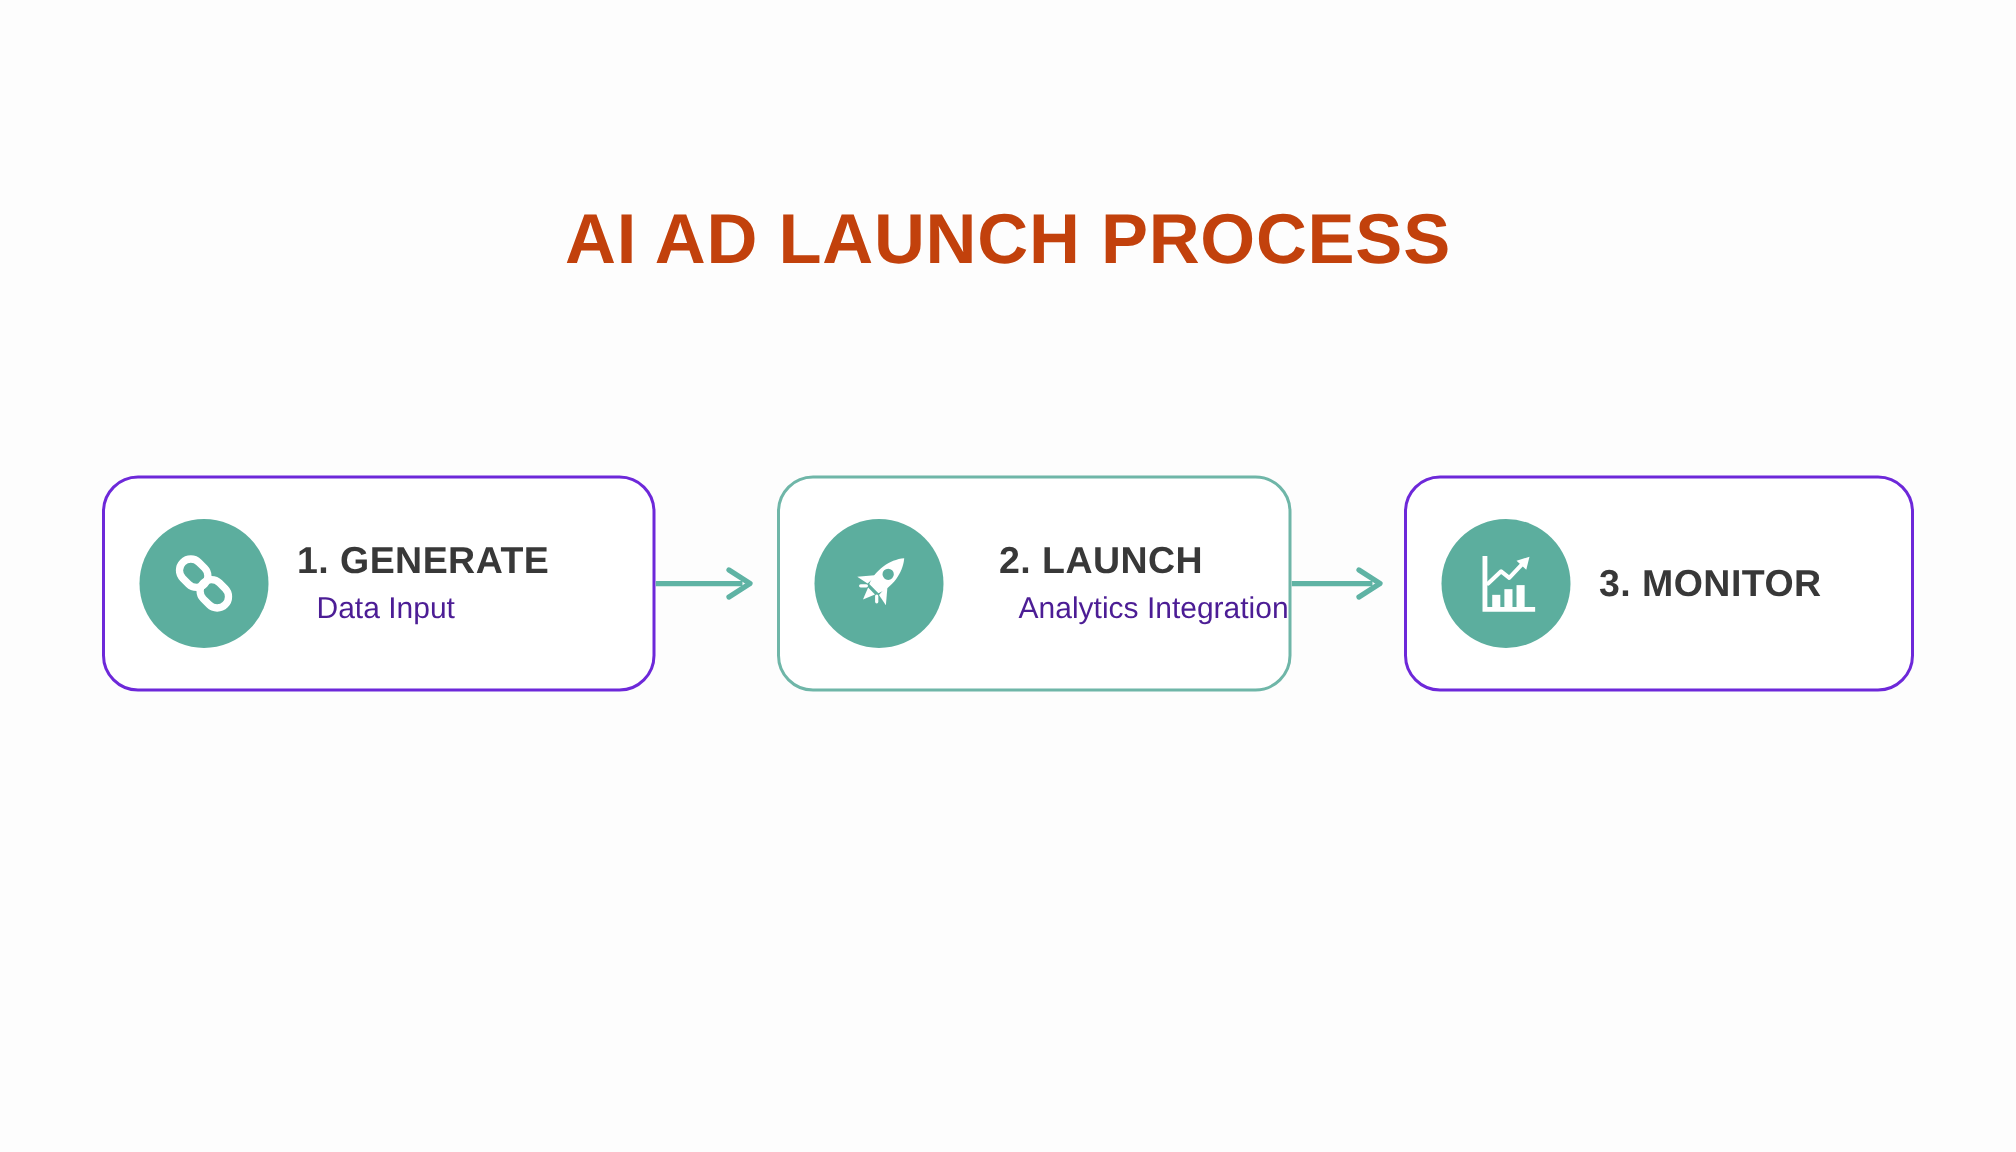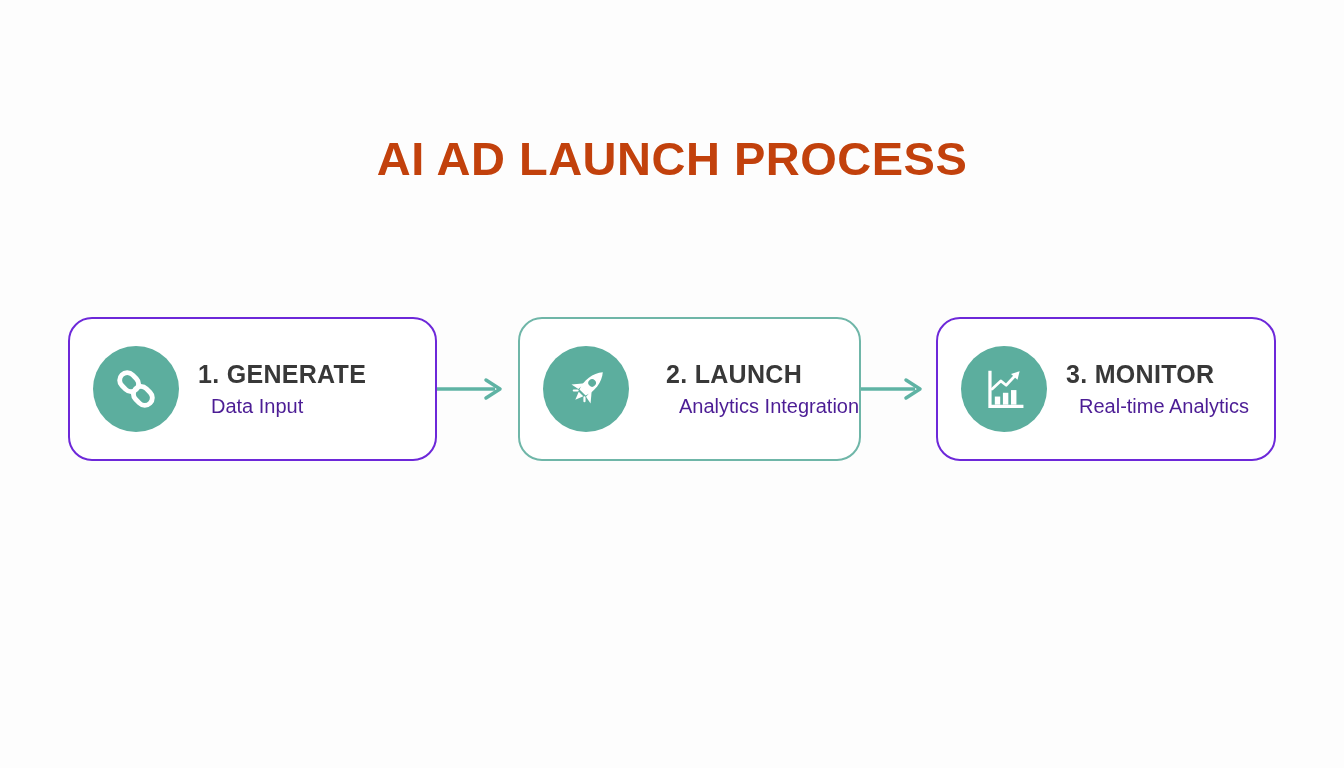--- a/index.html
+++ b/index.html
@@ -147,17 +147,16 @@
           <rect x="33" y="64" width="10" height="15" fill="#ffffff"></rect>
           <rect x="48" y="57" width="10" height="22" fill="#ffffff"></rect>
           <rect x="63" y="52" width="10" height="27" fill="#ffffff"></rect>
           <path d="M28 50 L44 35 L54 43 L70 26" stroke="#ffffff" stroke-width="5" fill="none" stroke-linecap="round" stroke-linejoin="round"></path>
           <path d="M63 22 L79 17 L75 33 Z" fill="#ffffff"></path>
         </svg>
       </span>
     </div>
     <div class="step-text">
       <div class="step-label">3. MONITOR</div>
-      <div class="step-sublabel">Real-time Analytics</div>
     </div>
   </div>
 
 </div>
 
 </body></html>

